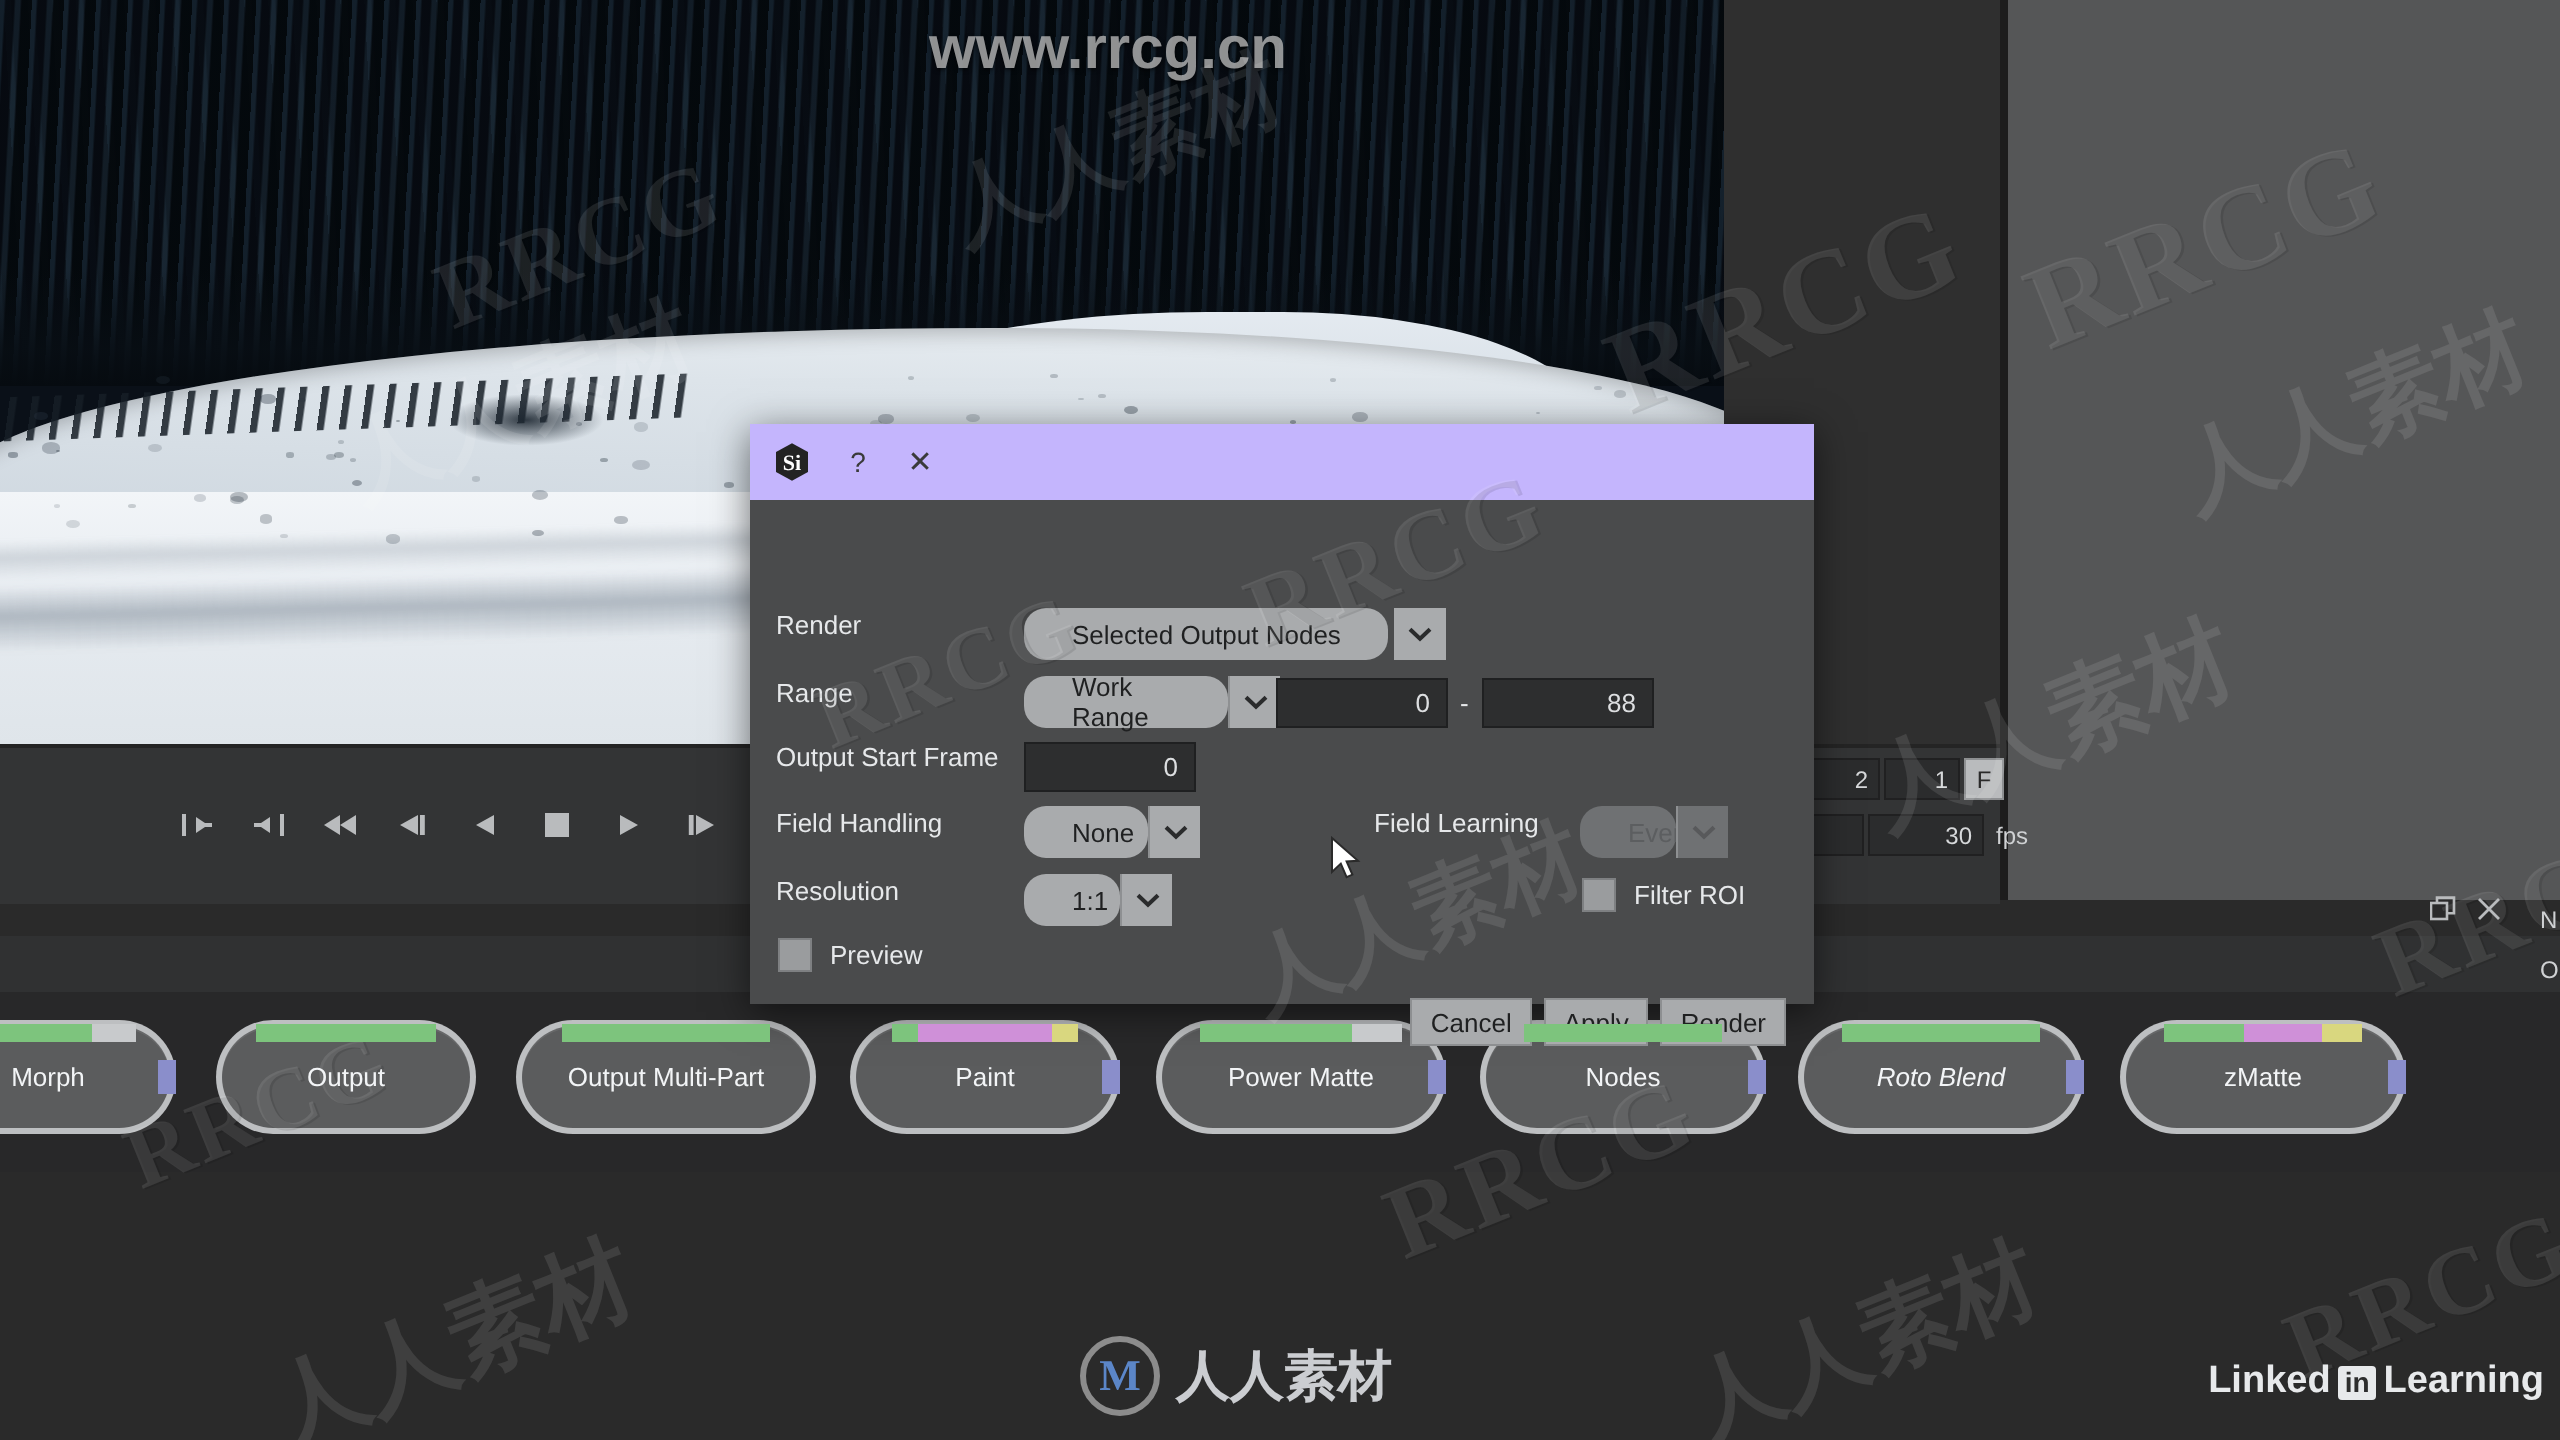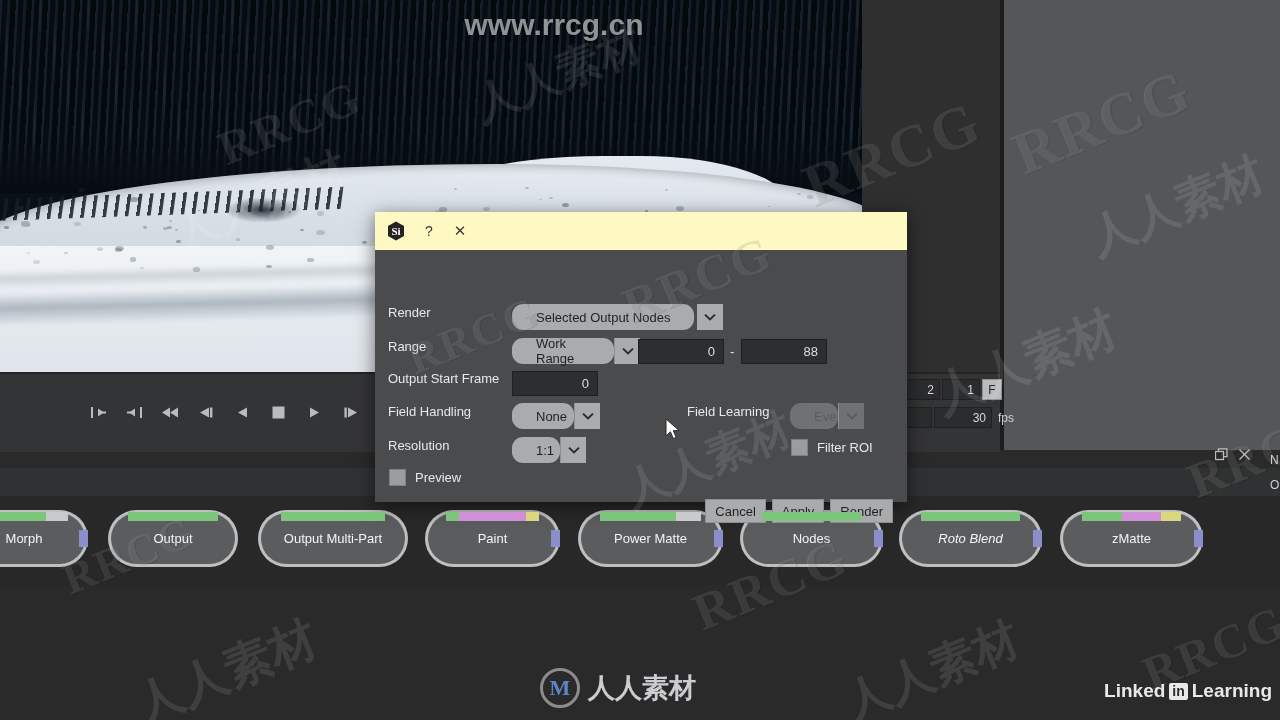--- a/index.html
+++ b/index.html
@@ -162,21 +162,21 @@
   .strip span { flex:1; display:block; }
 
   
   #dialog {
     position:absolute; left:375px; top:212px; width:532px; height:290px;
     background:#4a4b4c;
     box-shadow: 0 4px 18px rgba(0,0,0,0.55);
     font-size:13px;
   }
   #dlg-title {
-    height:38px; background:#fef9c3; display:flex; align-items:center;
+    height:38px; background:#c4b5fd; display:flex; align-items:center;
     padding:0 6px 0 12px; color:#1d1d1d; font-size:14px;
   }
   #dlg-icon {
     width:18px; height:20px; margin-right:10px; flex:none;
     display:flex; align-items:center; justify-content:center;
   }
   #dlg-title .t { flex:1; }
   .titlebtn {
     width:34px; height:30px; display:flex; align-items:center;
     justify-content:center; color:#3a3a3a; font-size:15px; cursor:pointer;

